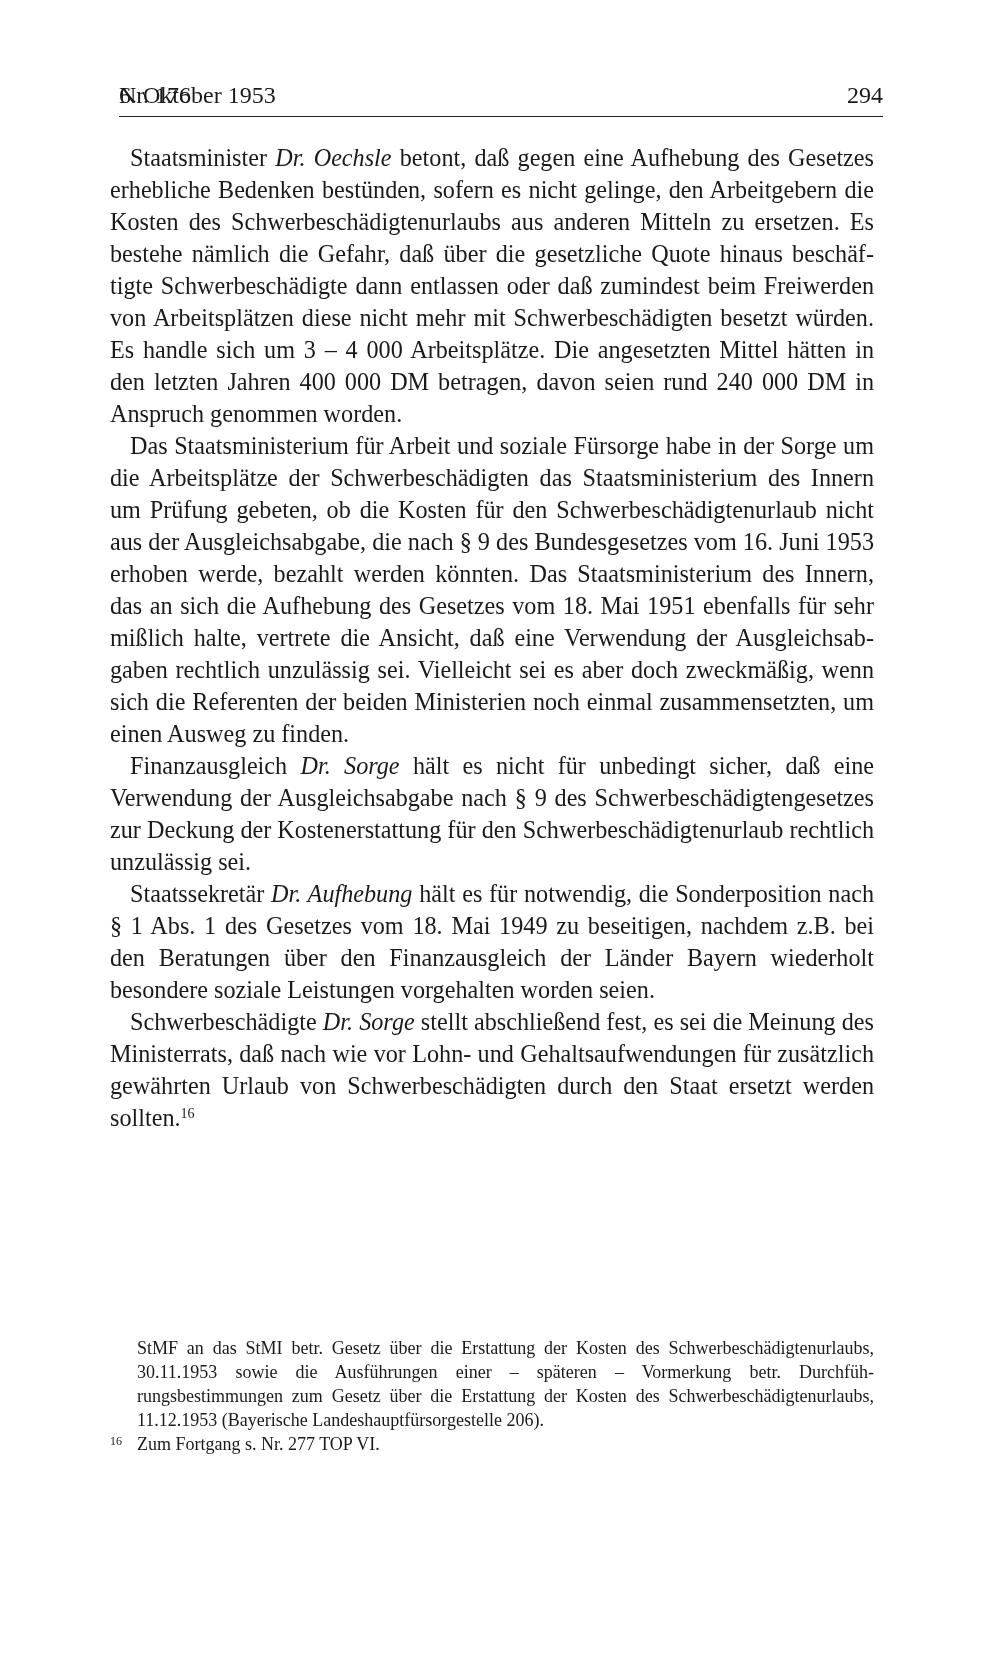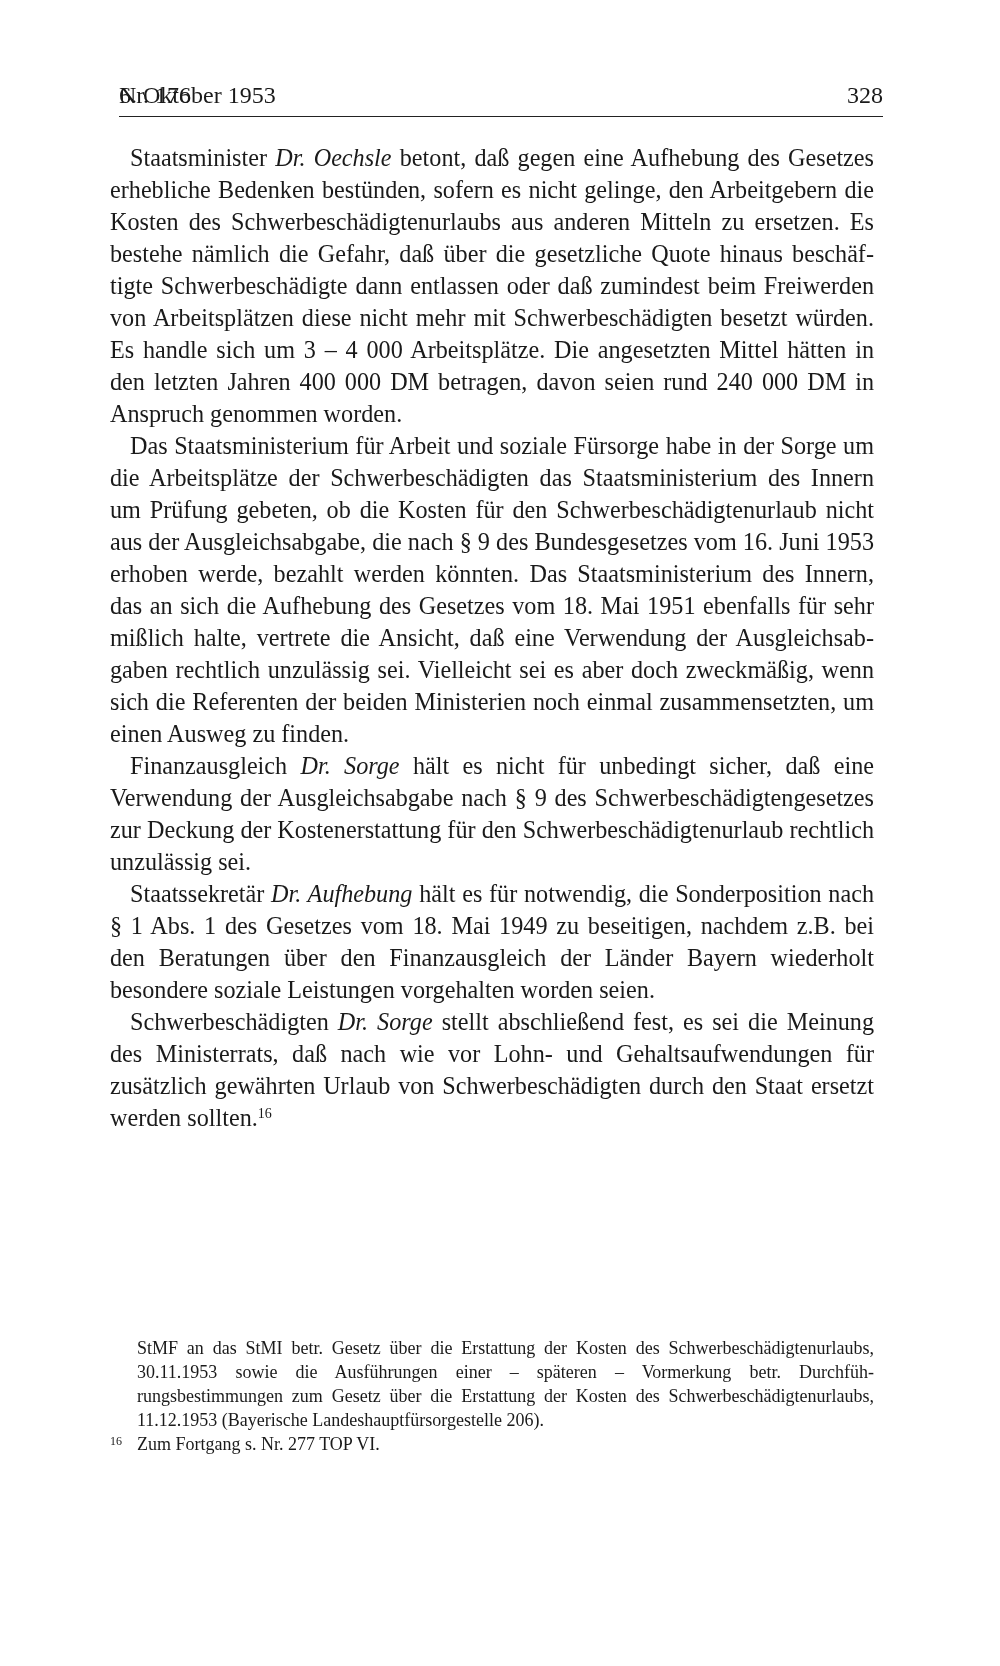--- a/index.html
+++ b/index.html
@@ -20,27 +20,27 @@
                font-size: 18px; line-height: 24px; text-align: justify; }
   .fn { position: relative; padding-left: 27px; margin: 0; }
   .fn-num { position: absolute; left: 0; top: 0; font-size: 12px; line-height: 18px; }
 </style>
 </head>
 <body>
 
 <div class="header">
   <span class="h-left">Nr. 176</span>
   <span class="h-center">6. Oktober 1953</span>
-  <span class="h-right">328</span>
+  <span class="h-right">294</span>
 </div>
 
 <div class="body">
   <p><span>Staatsminister </span><i>Dr. Oechsle</i><span> betont, daß gegen eine Aufhebung des Gesetzes erhebliche Bedenken bestünden, sofern es nicht gelinge, den Arbeitgebern die Kosten des Schwerbeschädigtenurlaubs aus anderen Mitteln zu ersetzen. Es bestehe nämlich die Gefahr, daß über die gesetzliche Quote hinaus beschäf­tigte Schwerbeschädigte dann entlassen oder daß zumindest beim Freiwerden von Arbeitsplätzen diese nicht mehr mit Schwerbeschädigten besetzt würden. Es handle sich um 3 – 4 000 Arbeitsplätze. Die angesetzten Mittel hätten in den letzten Jahren 400 000 DM betragen, davon seien rund 240 000 DM in Anspruch genommen worden.</span></p>
   <p><span>Das Staatsministerium für Arbeit und soziale Fürsorge habe in der Sorge um die Arbeitsplätze der Schwerbeschädigten das Staatsministerium des Innern um Prüfung gebeten, ob die Kosten für den Schwerbeschädigtenurlaub nicht aus der Ausgleichsabgabe, die nach § 9 des Bundesgesetzes vom 16. Juni 1953 erhoben werde, bezahlt werden könnten. Das Staatsministerium des Innern, das an sich die Aufhebung des Gesetzes vom 18. Mai 1951 ebenfalls für sehr mißlich halte, vertrete die Ansicht, daß eine Verwendung der Ausgleichsab­gaben rechtlich unzulässig sei. Vielleicht sei es aber doch zweckmäßig, wenn sich die Referenten der beiden Ministerien noch einmal zusammensetzten, um einen Ausweg zu finden.</span></p>
   <p><span>Finanzausgleich </span><i>Dr. Sorge</i><span> hält es nicht für unbedingt sicher, daß eine Verwen­dung der Ausgleichsabgabe nach § 9 des Schwerbeschädigtengesetzes zur Deckung der Kostenerstattung für den Schwerbeschädigtenurlaub rechtlich unzulässig sei.</span></p>
   <p><span>Staatssekretär </span><i>Dr. Aufhebung</i><span> hält es für notwendig, die Sonderposition nach § 1 Abs. 1 des Gesetzes vom 18. Mai 1949 zu beseitigen, nachdem z.B. bei den Beratungen über den Finanzausgleich der Länder Bayern wiederholt besondere soziale Leistungen vorgehalten worden seien.</span></p>
-  <p><span>Schwerbeschädigten </span><i>Dr. Sorge</i><span> stellt abschließend fest, es sei die Meinung des Ministerrats, daß nach wie vor Lohn- und Gehaltsaufwendungen für zusätz­lich gewährten Urlaub von Schwerbeschädigten durch den Staat ersetzt werden sollten.</span><sup>16</sup></p>
+  <p><span>Schwerbeschädigte </span><i>Dr. Sorge</i><span> stellt abschließend fest, es sei die Meinung des Ministerrats, daß nach wie vor Lohn- und Gehaltsaufwendungen für zusätz­lich gewährten Urlaub von Schwerbeschädigten durch den Staat ersetzt werden sollten.</span><sup>16</sup></p>
 </div>
 
 <div class="footnotes">
   <p class="fn"><span class="fn-num"></span><span>StMF an das StMI betr. Gesetz über die Erstattung der Kosten des Schwerbeschädigtenur­laubs, 30.11.1953 sowie die Ausführungen einer – späteren – Vormerkung betr. Durchfüh­rungsbestimmungen zum Gesetz über die Erstattung der Kosten des Schwerbeschädigtenur­laubs, 11.12.1953 (Bayerische Landeshauptfürsorgestelle 206).</span></p>
   <p class="fn"><span class="fn-num">16</span><span>Zum Fortgang s. Nr. 277 TOP VI.</span></p>
 </div>
 
 </body></html>

